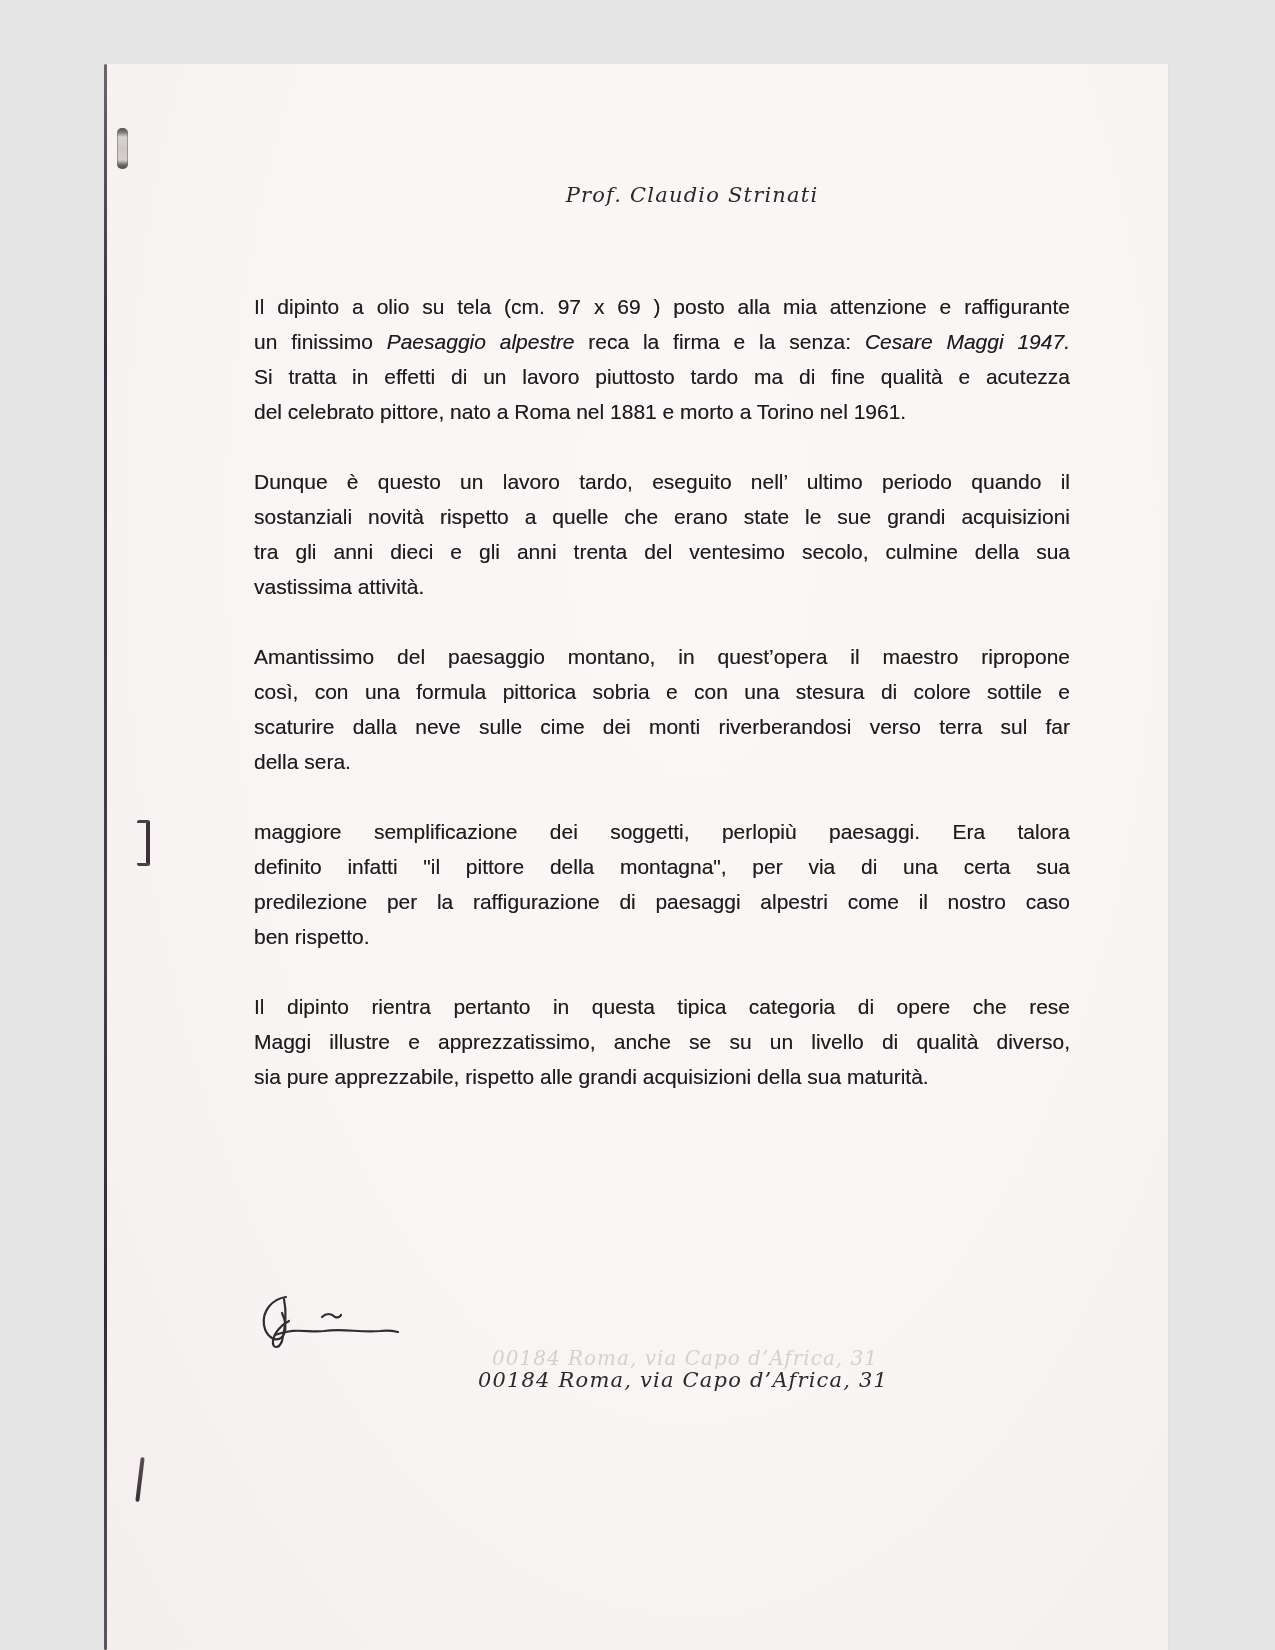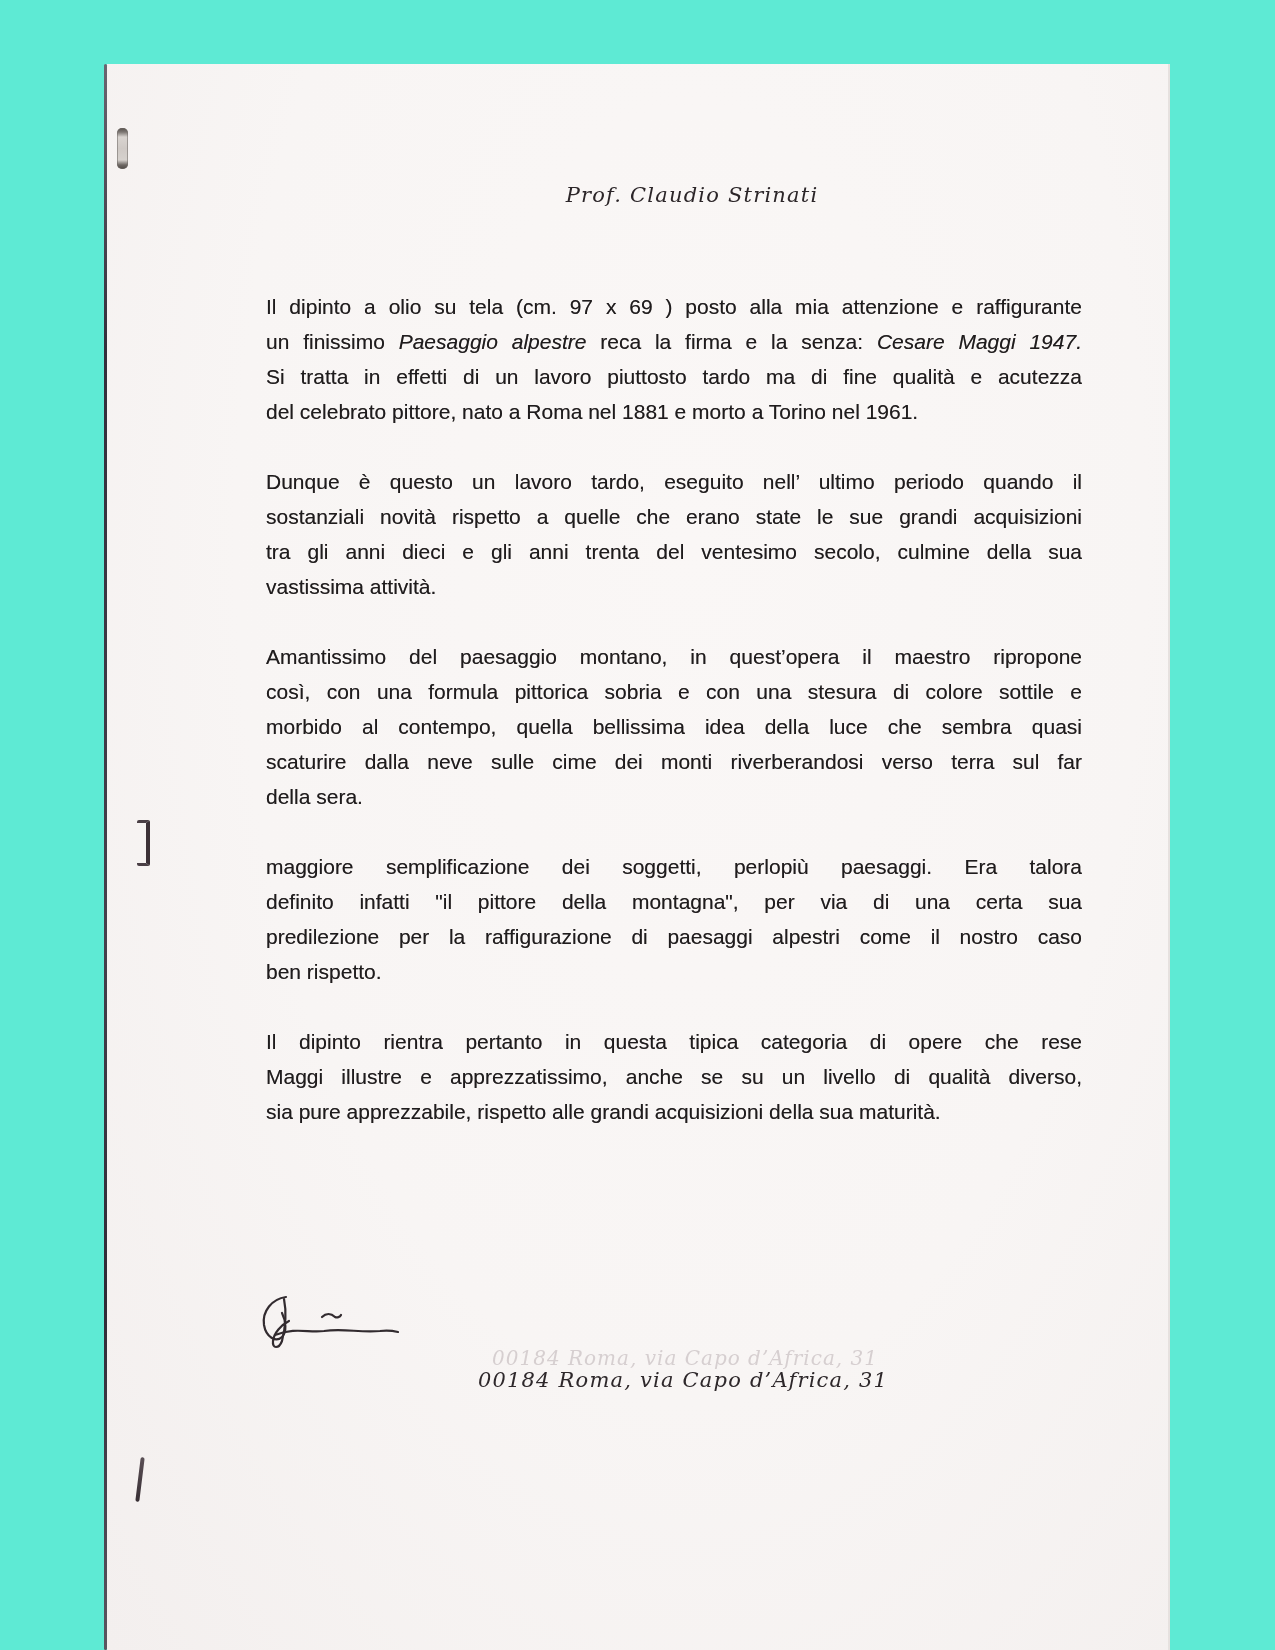--- a/index.html
+++ b/index.html
@@ -1,35 +1,35 @@
 <!DOCTYPE html>
 <html><head>
 <meta charset="utf-8">
 <style>
   html,body{margin:0;padding:0;background:#ffffff;}
-  .canvas{position:relative;width:1275px;height:1650px;background:#5eead4;overflow:hidden;
+  .canvas{position:relative;width:1275px;height:1650px;background:#e5e5e5;overflow:hidden;
           font-family:"Liberation Sans",sans-serif;}
   .page{position:absolute;left:107px;top:64px;width:1062px;height:1586px;
         background:radial-gradient(ellipse at 55% 30%, #faf7f6 0%, #f8f5f4 55%, #f3efee 100%);}
   .edge-left{position:absolute;left:104px;top:64px;width:3px;height:1586px;border-radius:2px;
         background:linear-gradient(180deg,#6a6570 0%,#332e3b 18%,#45404c 55%,#2f2a36 78%,#5a5560 100%);}
   .edge-right{position:absolute;left:1168px;top:64px;width:2px;height:1586px;background:#e6e1df;}
 
   .staple-top{position:absolute;left:117px;top:128px;width:11px;height:41px;border-radius:5px;
         background:linear-gradient(180deg,#56504c 0%,#7d7773 10%,#d9d4d0 22%,#cfc9c5 50%,#d6d1cd 78%,#6e6864 90%,#4e4845 100%);
         box-shadow:inset 0 0 0 1px rgba(110,104,100,.55);}
   .staple-mid{position:absolute;left:137px;top:820px;width:9px;height:40px;border-radius:2px;
         border-right:4px solid #3c3137;border-top:3px solid #4a3f45;border-bottom:3px solid #4a3f45;}
   .staple-bottom{position:absolute;left:138px;top:1457px;width:4px;height:45px;border-radius:2px;
         background:linear-gradient(180deg,#5a4f55,#382f34);transform:rotate(7deg);}
 
   .letterhead{position:absolute;left:492px;top:183px;width:400px;text-align:center;
         font-family:"DejaVu Serif",serif;font-style:italic;font-size:21px;letter-spacing:1.2px;color:#2c2629;}
 
-  .bodytext{position:absolute;left:266px;top:289px;width:816px;font-size:21px;color:#1f1c1d;
+  .bodytext{position:absolute;left:254px;top:289px;width:816px;font-size:21px;color:#1f1c1d;
         text-shadow:0 0 .5px rgba(35,30,30,.55);}
   .para{margin:0 0 35px 0;}
   .line{height:35px;line-height:35px;overflow:hidden;}
   .line.fill{text-align:justify;text-align-last:justify;}
   .line em{font-style:italic;}
   .closing{margin:0;}
 
   .signature-svg{position:absolute;left:256px;top:1290px;}
 
   .ghost{position:absolute;left:375px;top:1346px;width:620px;text-align:center;
@@ -62,21 +62,20 @@
         </div>
         <div class="para">
           <div class="line fill"><span>Dunque è questo un lavoro tardo, eseguito nell’ ultimo periodo quando il</span></div>
           <div class="line fill"><span>sostanziali novità rispetto a quelle che erano state le sue grandi acquisizioni</span></div>
           <div class="line fill"><span>tra gli anni dieci e gli anni trenta del ventesimo secolo, culmine della sua</span></div>
           <div class="line"><span>vastissima attività.</span></div>
         </div>
         <div class="para">
           <div class="line fill"><span>Amantissimo del paesaggio montano, in quest’opera il maestro ripropone</span></div>
           <div class="line fill"><span>così, con una formula pittorica sobria e con una stesura di colore sottile e</span></div>
-          <div class="line fill"><span>morbido al contempo, quella bellissima idea della luce che sembra quasi</span></div>
           <div class="line fill"><span>scaturire dalla neve sulle cime dei monti riverberandosi verso terra sul far</span></div>
           <div class="line"><span>della sera.</span></div>
         </div>
         <div class="para">
           <div class="line fill"><span>maggiore semplificazione dei soggetti, perlopiù paesaggi. Era talora</span></div>
           <div class="line fill"><span>definito infatti "il pittore della montagna", per via di una certa sua</span></div>
           <div class="line fill"><span>predilezione per la raffigurazione di paesaggi alpestri come il nostro caso</span></div>
           <div class="line"><span>ben rispetto.</span></div>
         </div>
         <div class="para">

